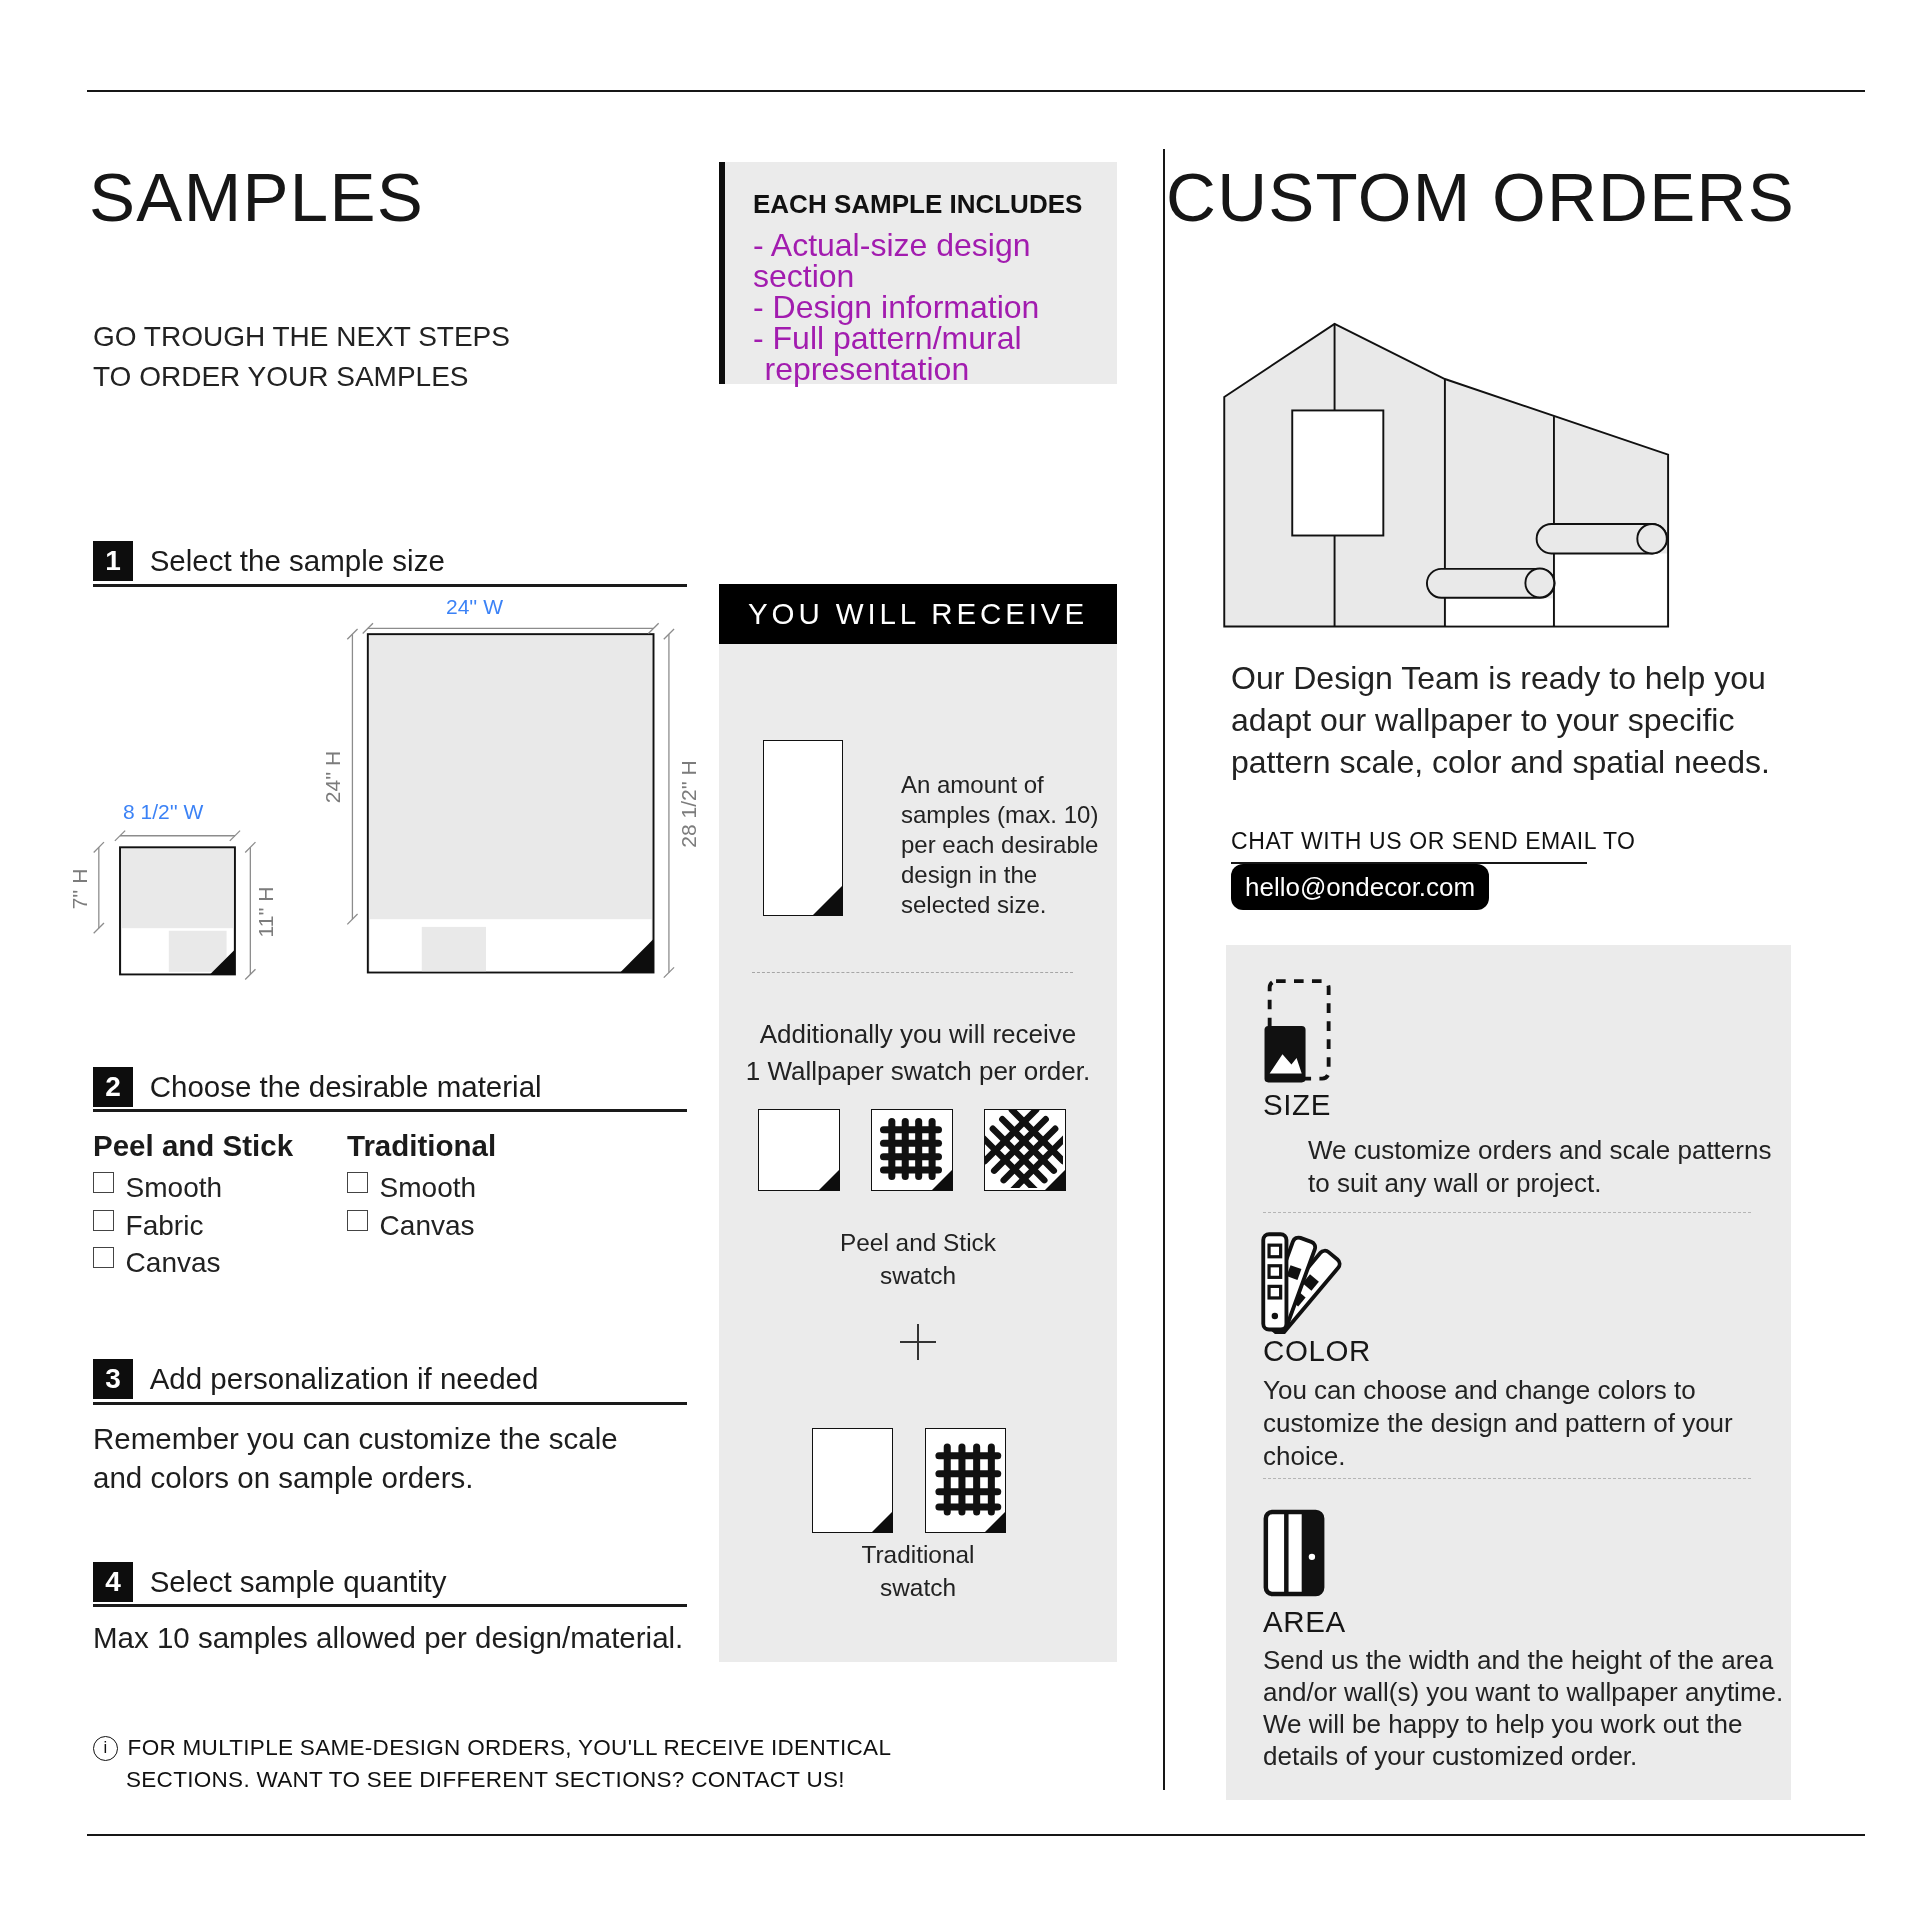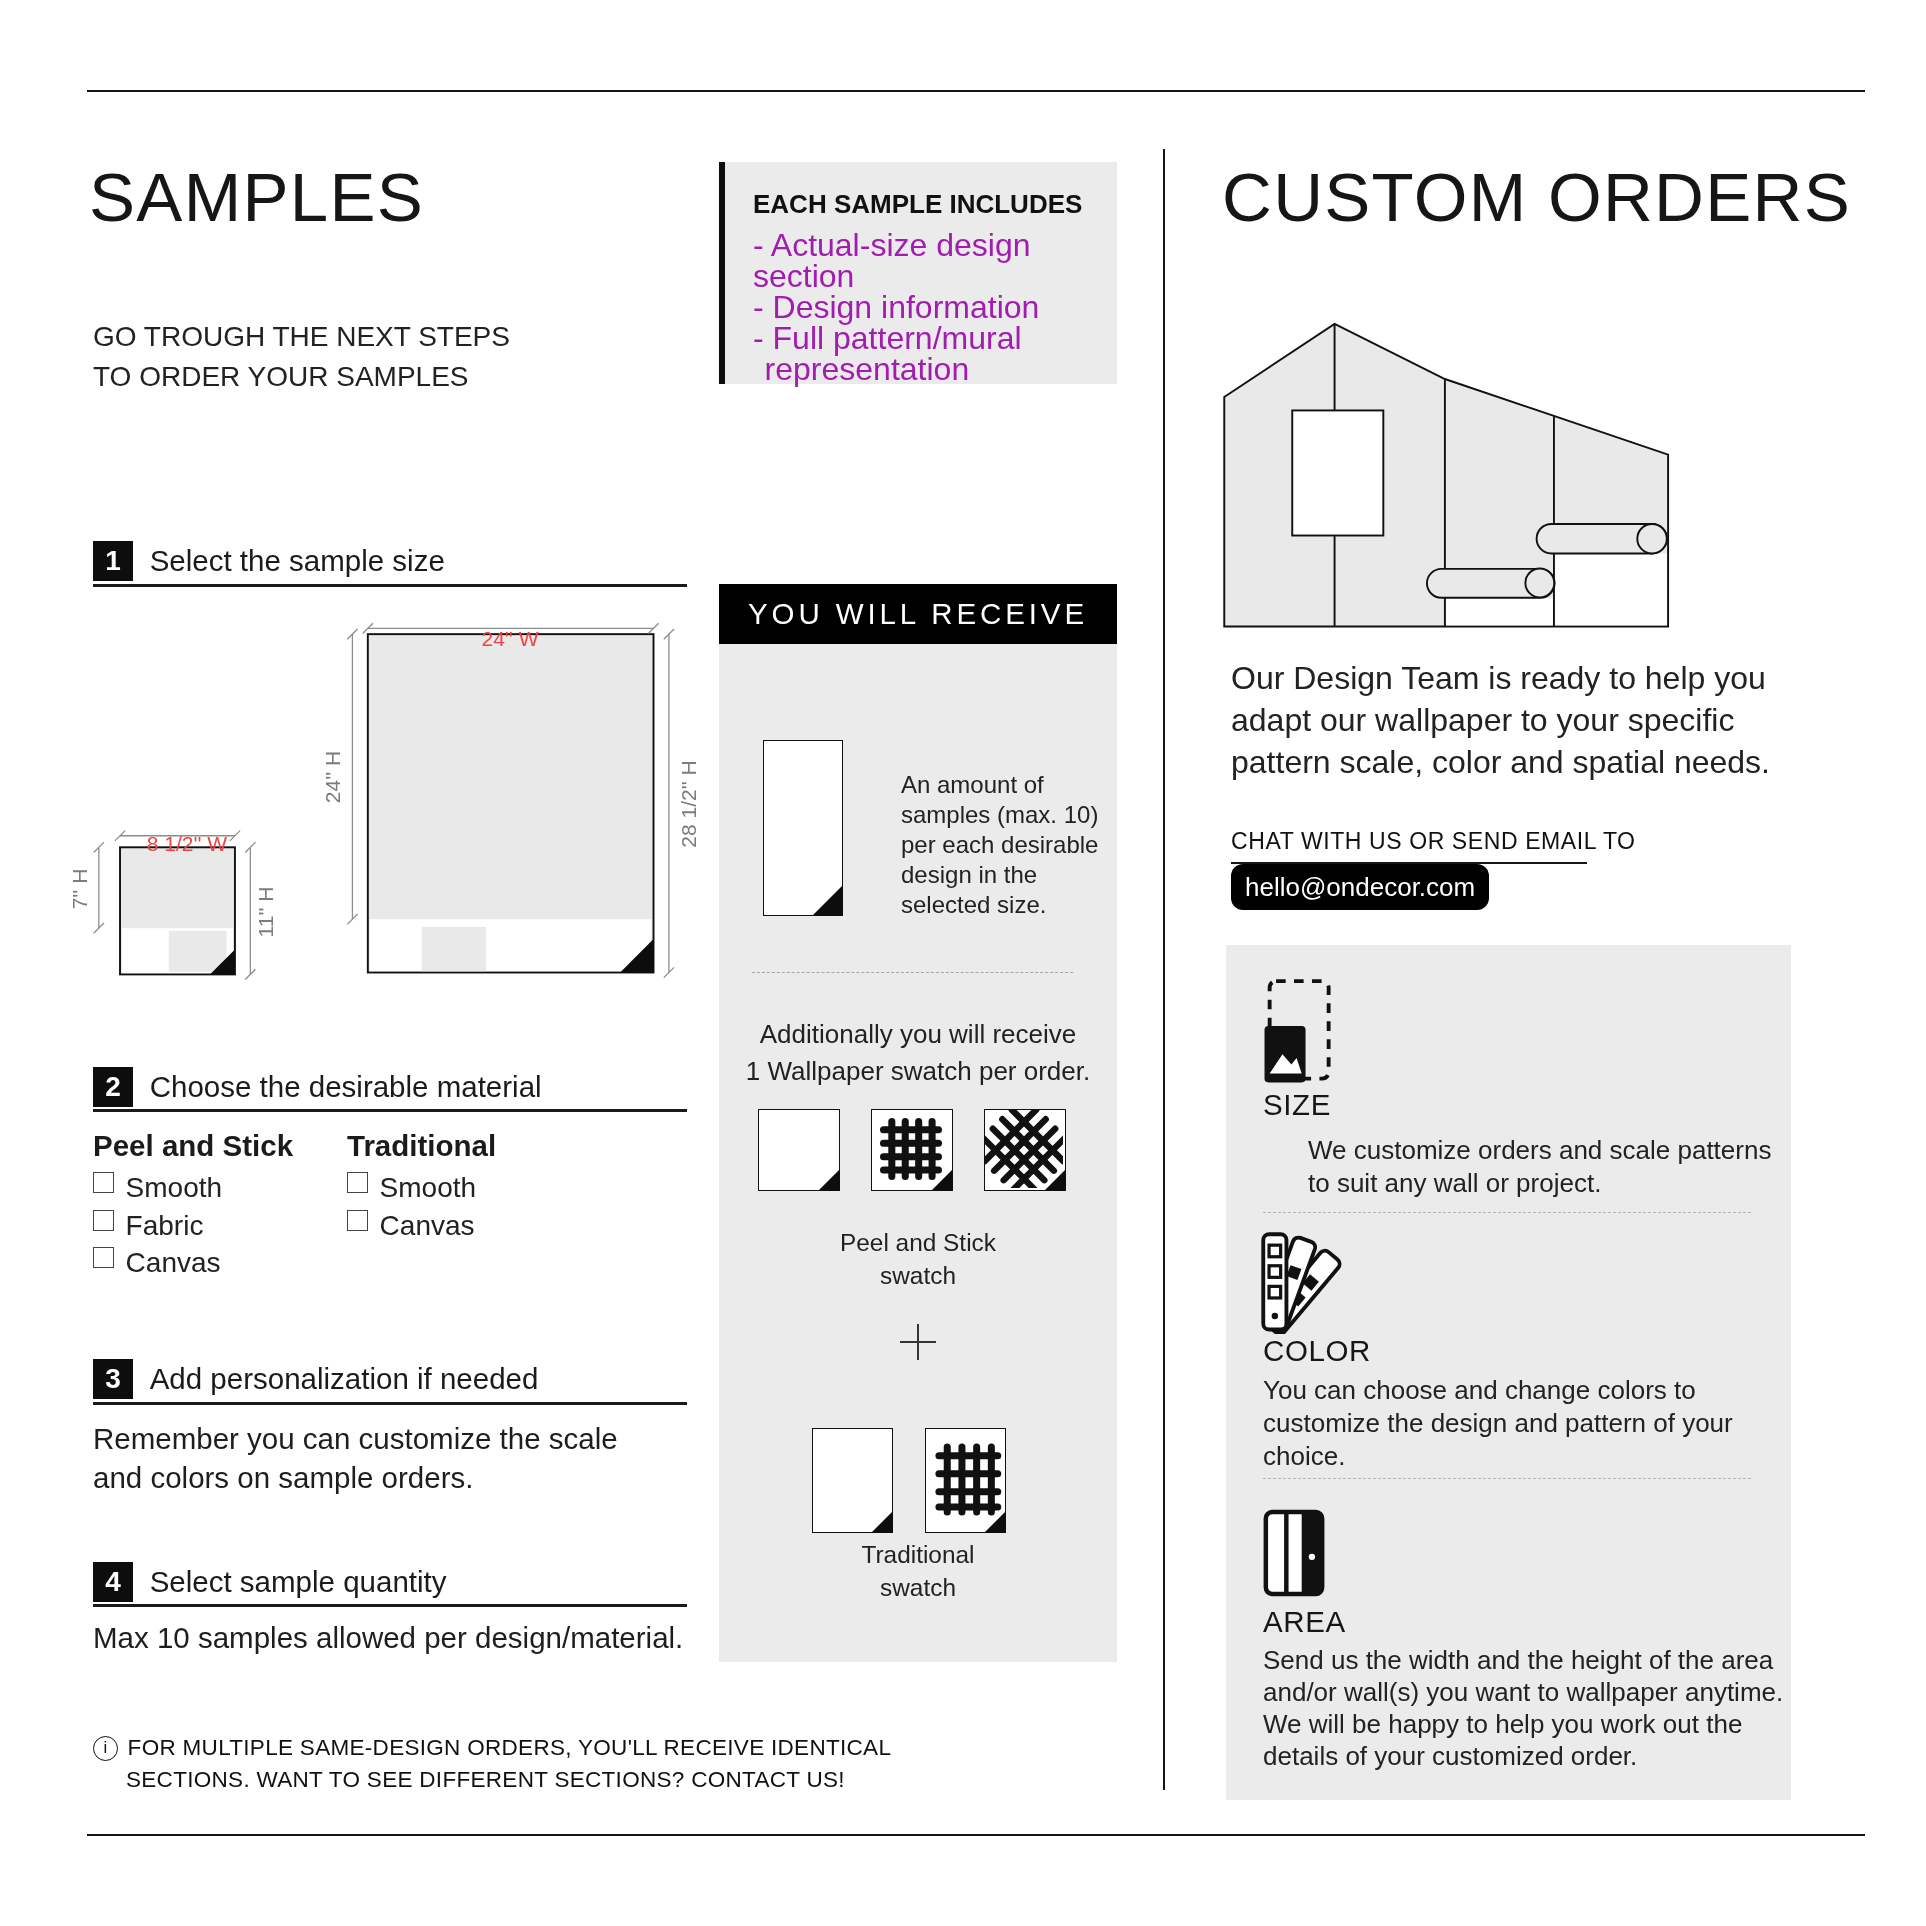--- a/index.html
+++ b/index.html
@@ -10,21 +10,21 @@
   
   .big-title{font-size:69px;letter-spacing:1.3px;color:#161616;white-space:nowrap;}
   .intro{font-size:28px;line-height:40px;color:#222;margin-top:8px;}
   
   .step{position:absolute;display:flex;align-items:center;}
   .step-num{width:40px;height:40px;background:#0d0d0d;color:#fff;font-size:28px;font-weight:bold;
             display:flex;align-items:center;justify-content:center;flex:0 0 40px;}
   .step-title{font-size:29.5px;color:#1b1b1b;padding-left:16.7px;white-space:nowrap;}
   .step-rule{position:absolute;height:2.6px;background:#1a1a1a;width:594px;left:93px;}
   
-  .dim-label{position:absolute;width:128px;text-align:center;font-size:21px;color:#ef4444;margin-top:32px;}
+  .dim-label{position:absolute;width:128px;text-align:left;font-size:21px;color:#3b82f6;}
   .dim-v{position:absolute;width:141px;height:26px;text-align:center;font-size:21px;color:#7c7c7c;
          transform:rotate(-90deg);}
   
   .mat-title{position:absolute;font-size:29.5px;font-weight:bold;white-space:nowrap;}
   .chk-row{position:absolute;display:flex;align-items:flex-start;}
   .chk{width:19px;height:19px;border:1.9px solid #444;margin-right:11.6px;background:#fff;flex:0 0 19px;}
   .chk-label{font-size:28px;color:#222;white-space:nowrap;}
   .para{position:absolute;font-size:29.5px;line-height:39px;color:#1e1e1e;white-space:nowrap;}
   
   .footnote{position:absolute;font-size:22.5px;letter-spacing:0.3px;color:#111;white-space:nowrap;display:flex;align-items:center;}
@@ -259,21 +259,21 @@
           <line x1="20" y1="122" x2="112" y2="122"></line>
       </g>
     </svg>
     <span class="fold"></span>
   </div>
   <div class="center-text" style="top:1538px;font-size:24.4px;line-height:33px;">
     <div>Traditional</div>
     <div>swatch</div>
   </div>
 
-  <div class="abs big-title" style="left:1222px;top:158px;">CUSTOM ORDERS</div>
+  <div class="abs big-title" style="left:1166px;top:158px;">CUSTOM ORDERS</div>
 
   <svg class="abs" style="left:1220px;top:320px;" width="453" height="313" viewBox="0 0 705 488">
     <path d="M6,120 L178,6 L350,92 L698,210 L698,478 L6,478 Z" fill="#e9e9e9" stroke="#111" stroke-width="3"></path>
     <line x1="178" y1="6" x2="178" y2="478" stroke="#111" stroke-width="3"></line>
     <line x1="350" y1="92" x2="350" y2="478" stroke="#111" stroke-width="3"></line>
     <line x1="520" y1="150" x2="520" y2="478" stroke="#111" stroke-width="3"></line>
     <rect x="522" y="364" width="174" height="112" fill="#ffffff"></rect>
     <rect x="352" y="434" width="166" height="42" fill="#ffffff"></rect>
     <rect x="112" y="141" width="142" height="195" fill="#ffffff" stroke="#111" stroke-width="3"></rect>
     <rect x="493" y="318" width="203" height="46" rx="23" fill="#e9e9e9" stroke="#111" stroke-width="3"></rect>

